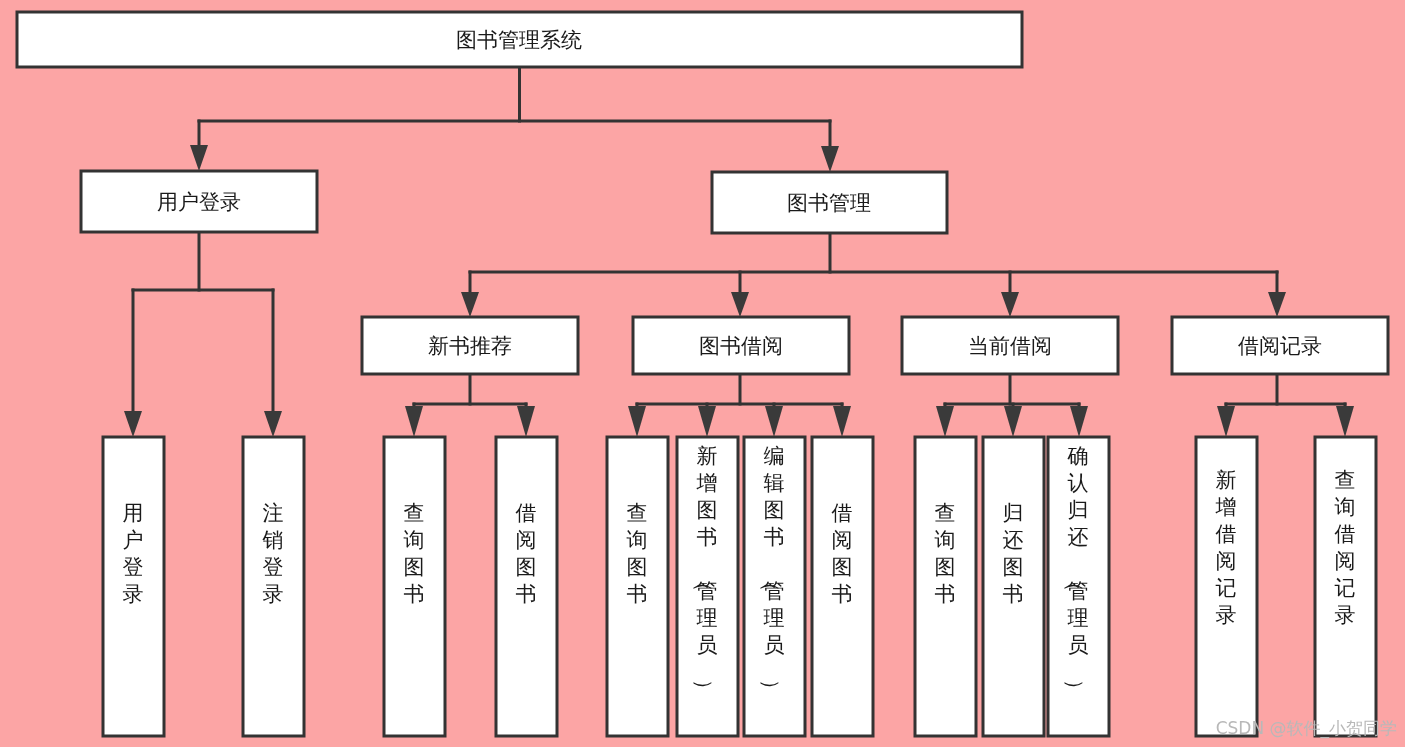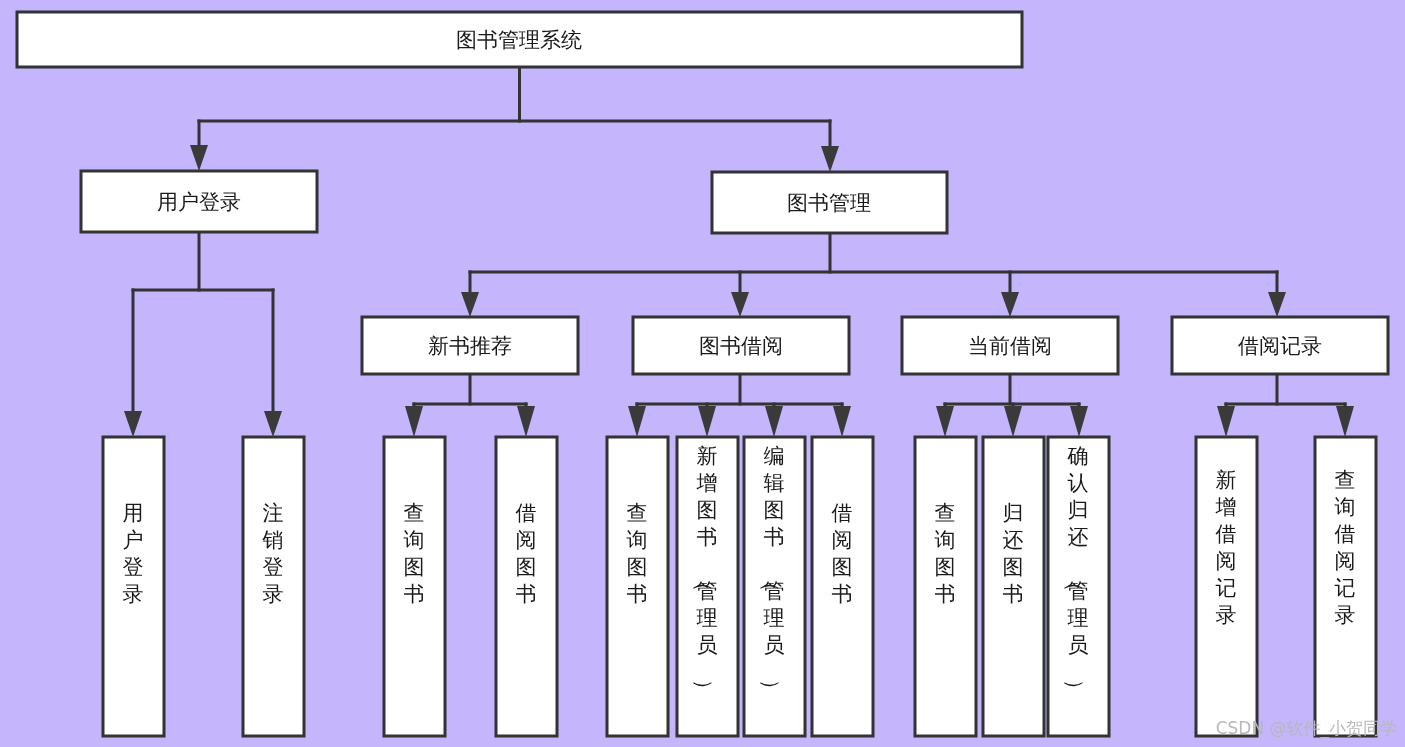--- a/index.html
+++ b/index.html
@@ -7,21 +7,21 @@
     padding: 0;
     background: #ffffff;
   }
   body {
     font-family: "DejaVu Sans", "Liberation Sans", sans-serif;
   }
   #diagram-root {
     position: relative;
     width: 1405px;
     height: 747px;
-    background: #c4b5fd;
+    background: #fca5a5;
     overflow: hidden;
   }
   svg#flow {
     position: absolute;
     left: 0;
     top: 0;
     width: 1405px;
     height: 747px;
   }
   .node-box {

